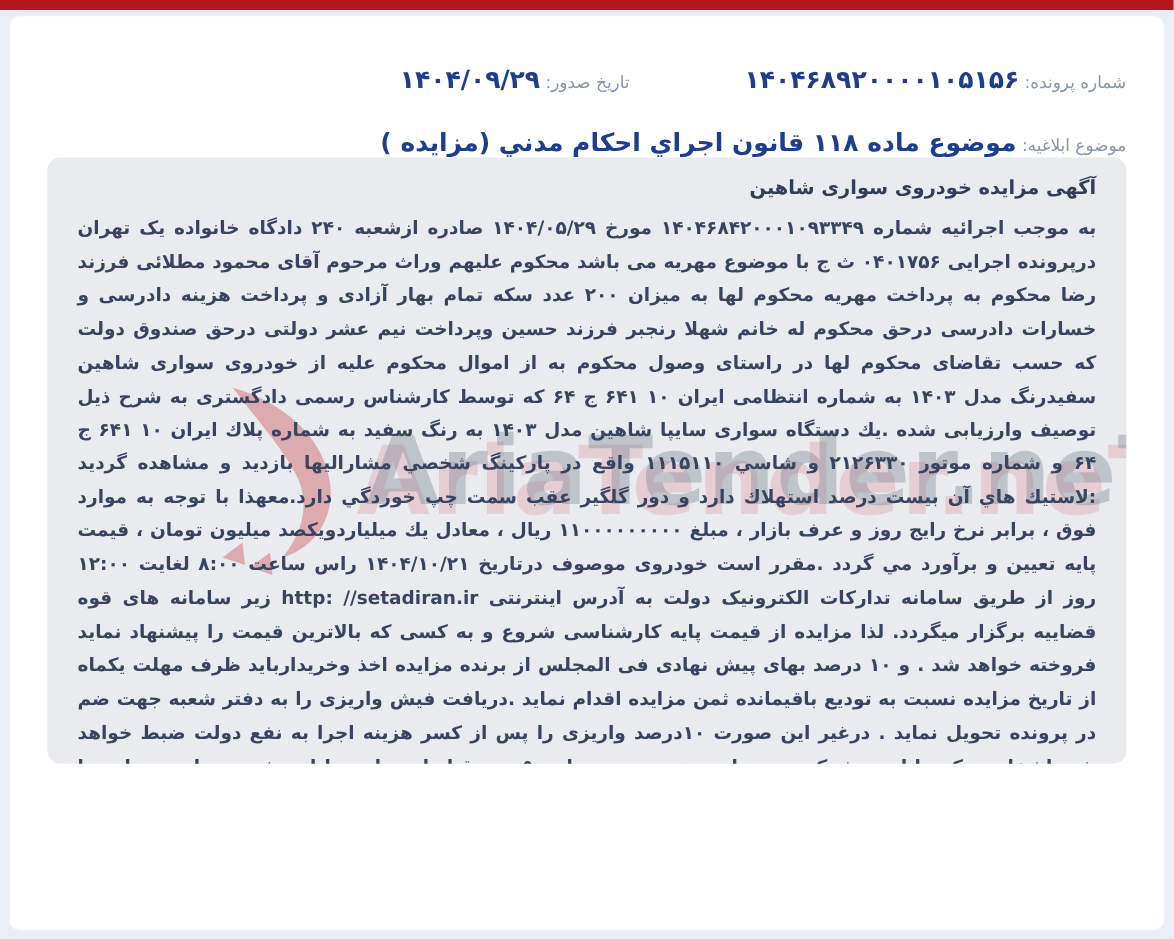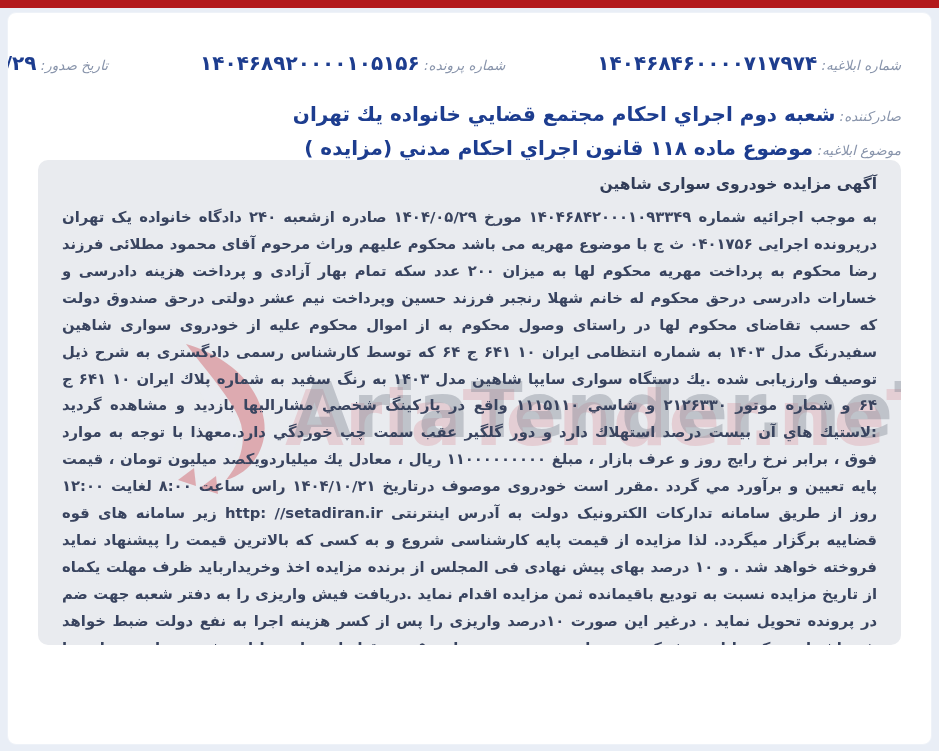--- a/index.html
+++ b/index.html
@@ -26,21 +26,21 @@
   }
   .meta-row {
     display: flex;
     direction: rtl;
     align-items: baseline;
     gap: 92px;
     margin-bottom: 27px;
     white-space: nowrap;
   }
   .meta-item { font-size: 13.5px; color: #8894ab; }
-  .lbl { color: #8894ab; font-size: 13.5px; font-style: italic; }
+  .lbl { color: #8894ab; font-size: 13.5px; }
   .val { color: #1d3d8f; font-weight: bold; font-size: 20px; }
   .issuer-row { margin-bottom: 10px; font-size: 13.5px; }
   .subject-row { font-size: 13.5px; }
   .section-head {
     display: flex;
     direction: rtl;
     align-items: center;
     gap: 8px;
     margin-bottom: 13px;
   }
@@ -105,37 +105,29 @@
 </style>
 </head>
 <body>
 
 <div class="topbar"></div>
 
 <div class="card">
 
   <div class="meta-row">
     <span class="meta-item">
-      <span class="lbl">شماره ابلاغیه:</span>
-      <span class="val">۱۴۰۴۶۸۴۶۰۰۰۰۷۱۷۹۷۴</span>
-    </span>
-    <span class="meta-item">
       <span class="lbl">شماره پرونده:</span>
       <span class="val">۱۴۰۴۶۸۹۲۰۰۰۰۱۰۵۱۵۶</span>
     </span>
     <span class="meta-item">
       <span class="lbl">تاریخ صدور:</span>
       <span class="val">۱۴۰۴/۰۹/۲۹</span>
     </span>
   </div>
 
-  <div class="issuer-row">
-    <span class="lbl">صادرکننده:</span>
-    <span class="val">شعبه دوم اجراي احکام مجتمع قضايي خانواده يك تهران</span>
-  </div>
 
   <div class="subject-row">
     <span class="lbl">موضوع ابلاغیه:</span>
     <span class="val">موضوع ماده ۱۱۸ قانون اجراي احکام مدني (مزايده )</span>
   </div>
 
 
   <div class="notice-box">
 
     <div class="watermark">

